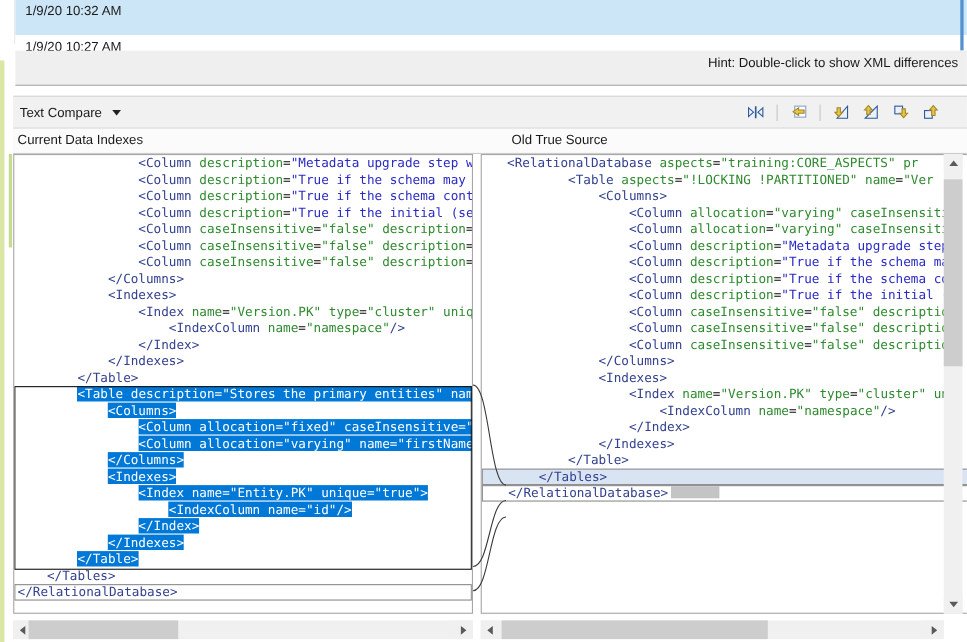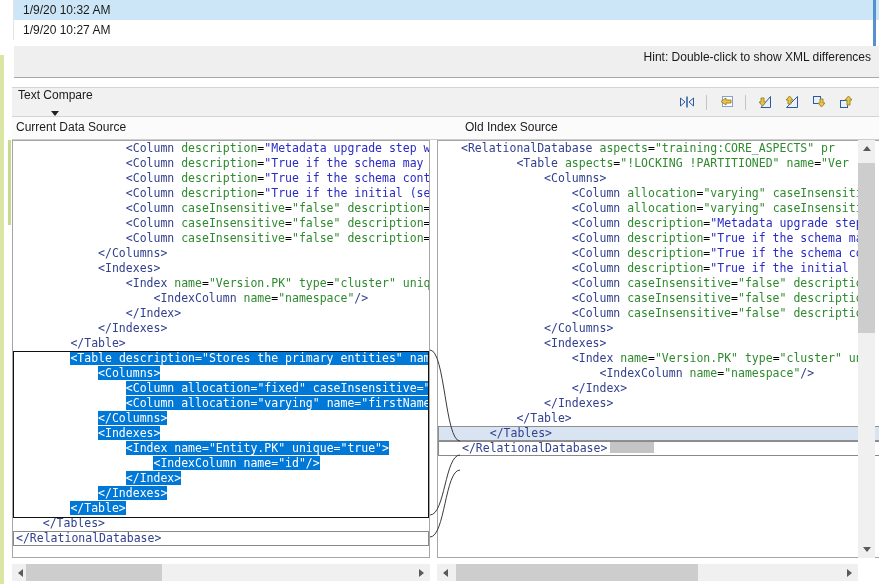--- a/index.html
+++ b/index.html
@@ -2,34 +2,34 @@
 <html style="--csel: #0078d7; --rowsel: #cde6f7; --ctag: #33418f; --cattr: #2f8a2f; --cvalb: #2a2ac4; --cvalg: #2f8a2f;"><head>
 <meta charset="utf-8">
 <style>
   html,body{margin:0;padding:0;}
   body{
     width:879px;height:584px;position:relative;overflow:hidden;background:#fff;
     font-family:"Liberation Sans",sans-serif;font-size:12px;color:#1a1a1a;
   }
   
   .rows{position:absolute;left:13px;top:0;right:0;height:40px;border-left:1px solid #e3e3e3;}
-  .row{height:20px;line-height:20px;padding-left:9px;background:#fff;}
+  .row{height:32px;line-height:20px;padding-left:9px;background:#fff;}
   .row.selected{background:var(--rowsel,#cde6f7);}
   .blue-edge{position:absolute;left:873px;top:0;width:3px;height:46px;background:#5591cf;}
   
   .hint-bar{position:absolute;left:14px;top:46px;right:0;height:32px;background:#efefef;
     border-bottom:1px solid #a8a8a8;line-height:22px;text-align:right;padding-right:8px;box-sizing:border-box;}
   
   .strip-a{position:absolute;left:0;top:55px;width:4px;height:529px;background:#d9e6a4;}
   .strip-b{position:absolute;left:8px;top:140px;width:3px;height:85px;background:#c6dc8c;}
   
   .toolbar{position:absolute;left:12px;top:87px;right:0;height:30px;background:#f1f1f1;
     border-top:1px solid #d4d4d4;border-bottom:1px solid #d4d4d4;box-sizing:border-box;
     display:flex;align-items:center;}
-  .viewer-dd{display:flex;align-items:center;gap:9px;padding:0 10px 0 6px;cursor:default;flex-direction:column;}
+  .viewer-dd{display:flex;align-items:center;gap:9px;padding:0 10px 0 6px;cursor:default;}
   .caret{width:0;height:0;border-left:4px solid transparent;border-right:4px solid transparent;border-top:5px solid #222;}
   .tb-icons{margin-left:auto;margin-right:22px;display:flex;align-items:center;gap:5px;}
   .tb-btn{width:20px;height:20px;display:flex;align-items:center;justify-content:center;border:1px solid transparent;border-radius:2px;}
   .tb-sep{width:1px;height:15px;background:#c5c5c5;margin:0 3px;}
   
   .headers{position:absolute;left:12px;top:117px;right:0;height:23px;background:#fbfbfb;
     border-bottom:1px solid #cccccc;box-sizing:border-box;}
   .headers .lt{position:absolute;left:4px;top:3px;}
   .headers .rt{position:absolute;left:453px;top:3px;}
   
@@ -124,22 +124,22 @@
     <div class="tb-btn">
       <svg width="16" height="16">
         <rect x="2.5" y="6.5" width="7" height="7" fill="#eaf1fa" stroke="#2d5a9e"></rect>
         <polygon points="10.5,2 14,6 12,6 12,11 9,11 9,6 7,6" fill="#e8c44a" stroke="#a08828"></polygon>
       </svg>
     </div>
   </div>
 </div>
 
 <div class="headers">
-  <span class="lt">Current Data Source</span>
-  <span class="rt">Old Index Source</span>
+  <span class="lt">Current Data Indexes</span>
+  <span class="rt">Old True Source</span>
 </div>
 
 <div class="pane pane-left" id="left-pane">
   <div id="left-code">
       <div class="line">                <span class="tg">&lt;Column</span> <span class="an">description</span>=<span class="vb">"Metadata upgrade step with</span></div>
       <div class="line">                <span class="tg">&lt;Column</span> <span class="an">description</span>=<span class="vb">"True if the schema may be</span></div>
       <div class="line">                <span class="tg">&lt;Column</span> <span class="an">description</span>=<span class="vb">"True if the schema contain</span></div>
       <div class="line">                <span class="tg">&lt;Column</span> <span class="an">description</span>=<span class="vb">"True if the initial (seed)</span></div>
       <div class="line">                <span class="tg">&lt;Column</span> <span class="an">caseInsensitive</span>=<span class="vg">"false"</span> <span class="an">description</span>=</div>
       <div class="line">                <span class="tg">&lt;Column</span> <span class="an">caseInsensitive</span>=<span class="vg">"false"</span> <span class="an">description</span>=</div>

